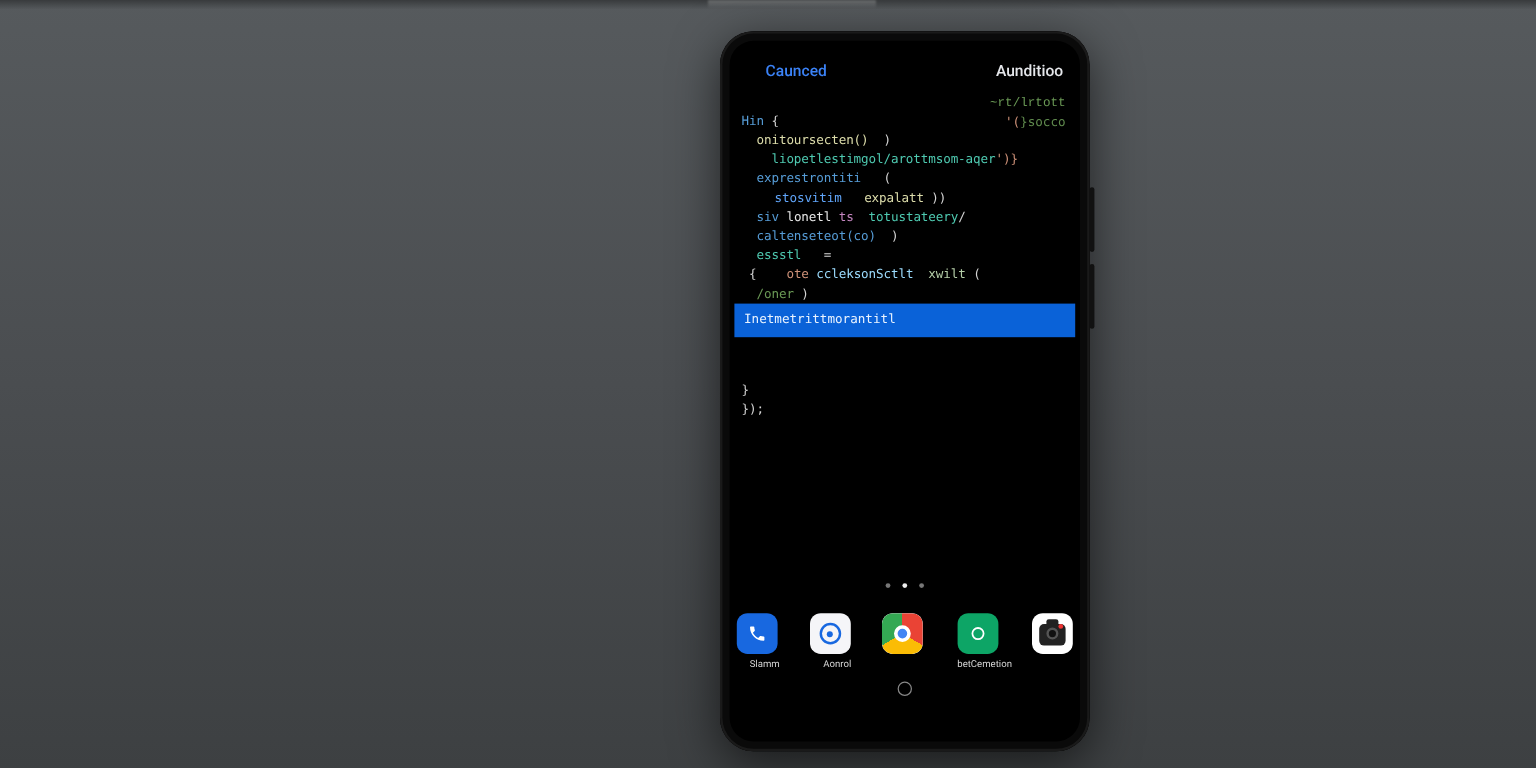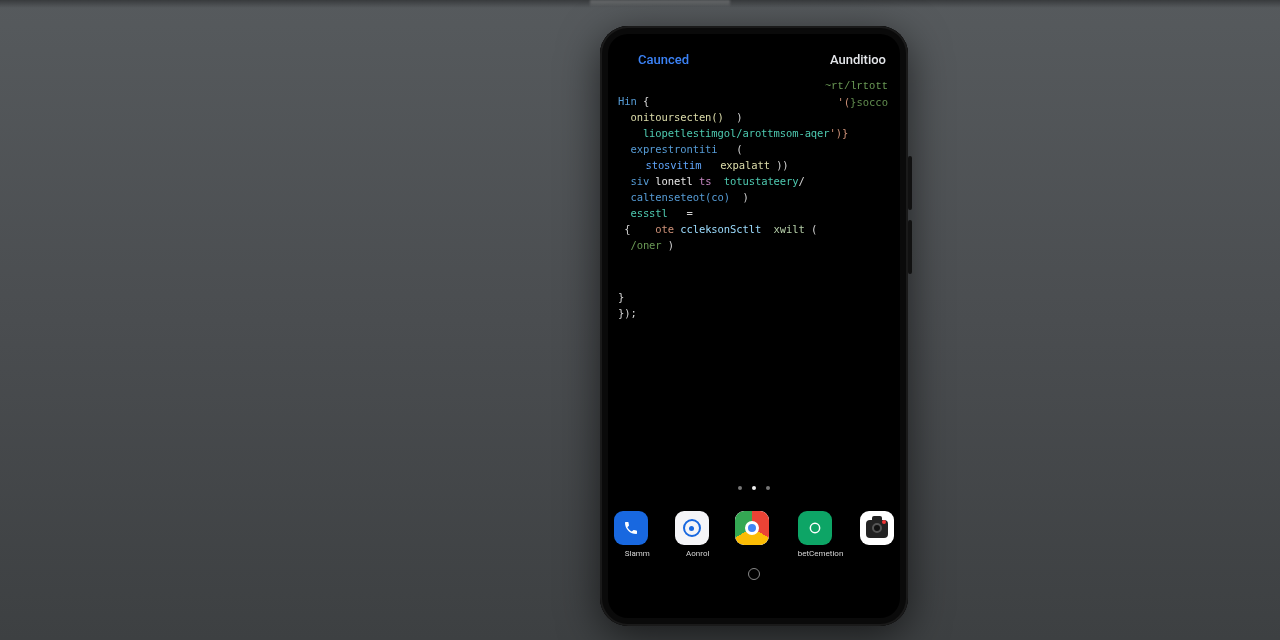--- a/index.html
+++ b/index.html
@@ -203,20 +203,23 @@
   <span class="id">onitoursecten()</span>  <span class="pun">)</span>
     <span class="fn">liopetlestimgol/arottmsom-aqer</span><span class="str">')}</span>
   <span class="kw2">exprestrontiti</span>   <span class="pun">(</span>
   <span class="kw">stosvitim</span>   <span class="id">expalatt</span> <span class="pun">))</span>
   <span class="kw2">siv</span> <span class="white">lonetl</span> <span class="new">ts</span>  <span class="fn">totustateery</span><span class="pun">/</span>
   <span class="kw2">caltenseteot(co)</span>  <span class="pun">)</span>
   <span class="fn">essstl</span>   <span class="pun">=</span>
  <span class="pun">{</span>    <span class="str">ote</span> <span class="var">ccleksonSctlt</span>  <span class="lit">xwilt</span> <span class="pun">(</span>
   <span class="cmt">/oner</span> <span class="pun">)</span></div>
 
+    <div class="hl">
+      <span>Inetmetrittmorantitl</span>
+    </div>
 
     <div class="code">
 
 <span class="pun">}</span>
 <span class="pun">});</span></div>
 
     <div class="page-dots">
       <span></span>
       <span class="on"></span>
       <span></span>

